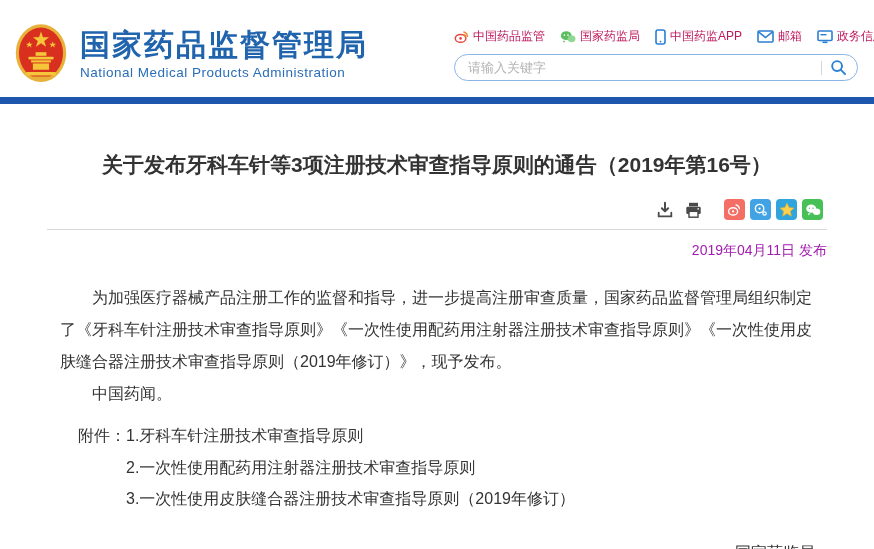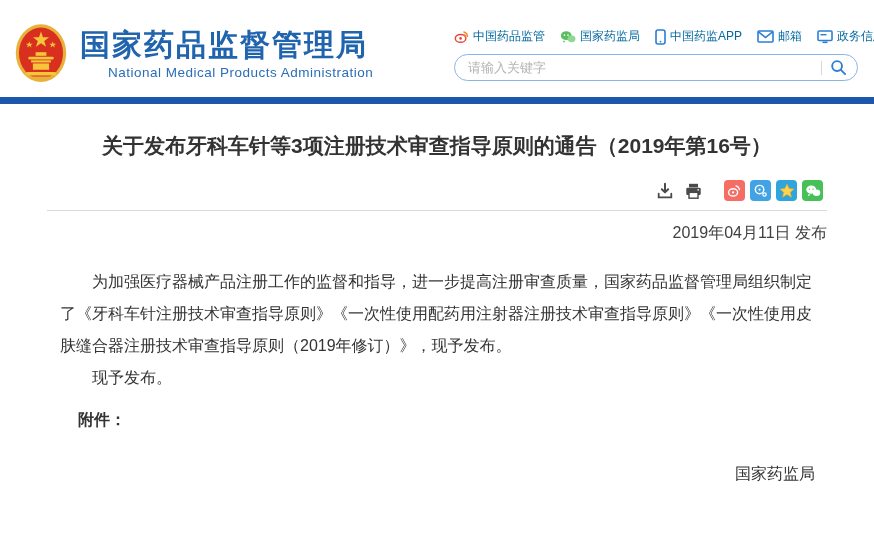--- a/index.html
+++ b/index.html
@@ -10,59 +10,59 @@
     color:#333;
   }
   
   .site-header { position:relative; width:874px; height:97px; background:#fff; }
   .brand { position:absolute; left:14px; top:22px; display:flex; align-items:center;justify-content:center; }
   .emblem { width:54px; height:64px; margin-right:12px; }
   .brand-text .cn {
     font-size:30px; font-weight:bold; color:#2164ae; letter-spacing:2px; line-height:34px;
   }
   .brand-text .en {
-    font-size:13.5px; color:#2a6db8; letter-spacing:0.5px; margin-top:3px;margin-left:28px;
+    font-size:13.5px; color:#2a6db8; letter-spacing:0.5px; margin-top:3px;
   }
   .header-right { position:absolute; right:16px; top:28px; width:404px; }
-  .quick-links { display:flex; align-items:center; gap:15px; font-size:12px; color:#0369a1; white-space:nowrap; }
+  .quick-links { display:flex; align-items:center; gap:15px; font-size:12px; color:#be185d; white-space:nowrap; }
   .quick-link { display:flex; align-items:center; gap:4px; cursor:pointer; }
   .quick-link svg { display:block; }
   .searchbar {
     margin-top:9px; height:27px; width:404px;
     border:1px solid #8ab4e4; border-radius:15px;
     display:flex; align-items:center; padding:0 10px 0 13px; background:#fff;
   }
   .searchbar input {
     flex:1; border:none; outline:none; font-size:13px; color:#4d7c0f; background:transparent;
     font-family:"Liberation Sans","DejaVu Sans",sans-serif;
   }
   .searchbar input::placeholder { color:#b3b3b3; }
   .search-divider { width:1px; height:14px; background:#d5d5d5; margin:0 8px; }
   .blue-bar { width:874px; height:7px; background:#1d57ad; }
   
   .content { width:780px; margin:0 auto; }
   .article-title {
-    padding-top:28px; text-align:center;
+    padding-top:47px; text-align:center;
     font-size:21px; font-weight:bold; color:#333; line-height:28px;
   }
   .action-row {
     margin-top:20px; display:flex; justify-content:flex-end; align-items:center;
     gap:6px; padding-right:4px;
   }
   .tool-icon { width:22px; height:20px; display:flex; align-items:center; justify-content:center; cursor:pointer; }
   .share-group { display:flex; gap:5px; margin-left:14px; }
   .share-tile {
     width:21px; height:21px; border-radius:4px;
     display:flex; align-items:center; justify-content:center; cursor:pointer;
   }
   .rule { border:none; border-top:1px solid #d9d9d9; margin-top:9px; }
-  .pub-date { margin-top:12px; text-align:right; font-size:16px; color:#404040; }
+  .pub-date { margin-top:12px; text-align:right; font-size:14px; color:#a21caf; }
   .article-body { margin-top:22px; padding:0 13px; font-size:16px; line-height:32px; color:#333; }
   .article-body p { text-indent:2em; }
-  .attachments { display:flex; margin-top:10px; padding:0 13px 0 31px; font-size:16px; line-height:31.5px;font-weight:bold; }
+  .attachments { display:flex; margin-top:10px; padding:0 13px 0 31px; font-size:16px; line-height:31.5px; }
   .attachment-items { display:flex; flex-direction:column; }
   .sign-block { margin-top:23px; padding-right:12px; text-align:right; font-size:16px; line-height:30px; }
 </style>
 </head>
 <body>
 
 <div class="site-header">
   <div class="brand">
     <svg class="emblem" viewBox="0 0 60 70">
       <ellipse cx="30" cy="34" rx="28" ry="32" fill="#e8b23a"></ellipse>
@@ -191,25 +191,30 @@
       </span>
     </span>
   </div>
 
   <hr class="rule">
 
   <div class="pub-date">2019年04月11日 发布</div>
 
   <div class="article-body">
     <p>为加强医疗器械产品注册工作的监督和指导，进一步提高注册审查质量，国家药品监督管理局组织制定了《牙科车针注册技术审查指导原则》《一次性使用配药用注射器注册技术审查指导原则》《一次性使用皮肤缝合器注册技术审查指导原则（2019年修订）》，现予发布。</p>
-    <p>现予发布。</p>
+    <p>中国药闻。</p>
   </div>
 
   <div class="attachments">
     <span>附件：</span>
+    <span class="attachment-items">
+      <span>1.牙科车针注册技术审查指导原则</span>
+      <span>2.一次性使用配药用注射器注册技术审查指导原则</span>
+      <span>3.一次性使用皮肤缝合器注册技术审查指导原则（2019年修订）</span>
+    </span>
   </div>
 
   <div class="sign-block">
     <div>国家药监局</div>
 
   </div>
 
 </div>
 
 </body></html>

